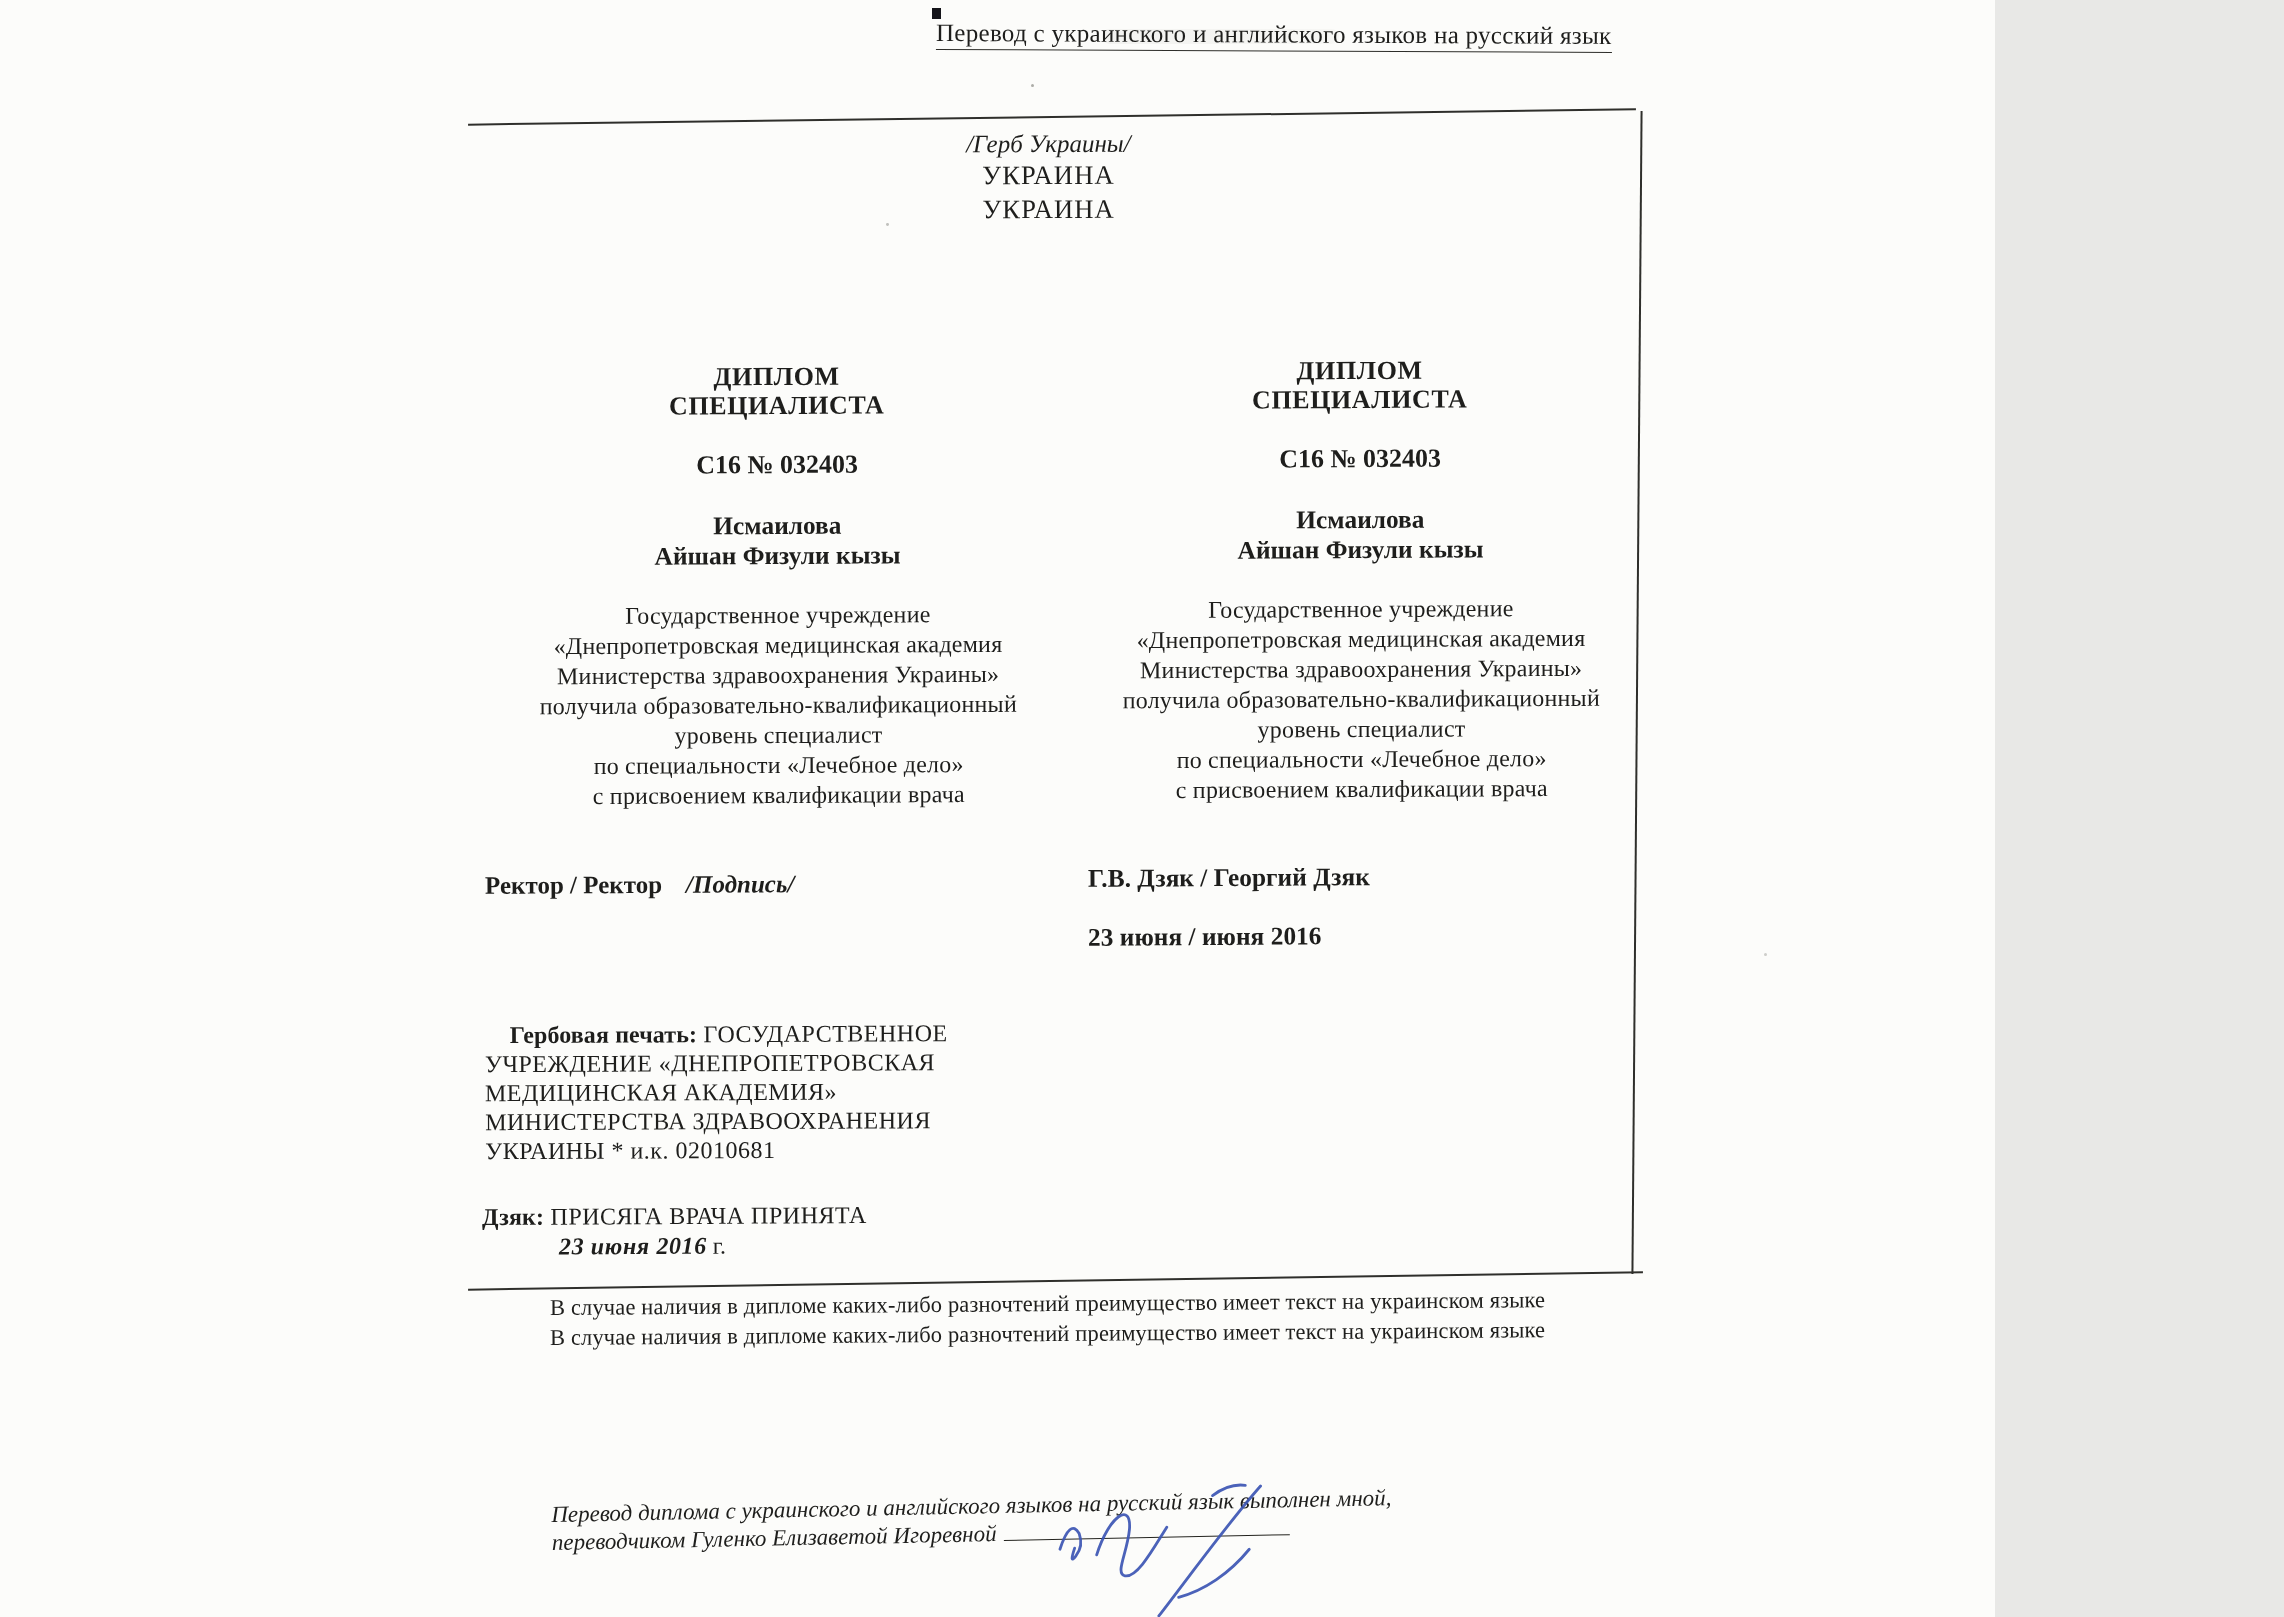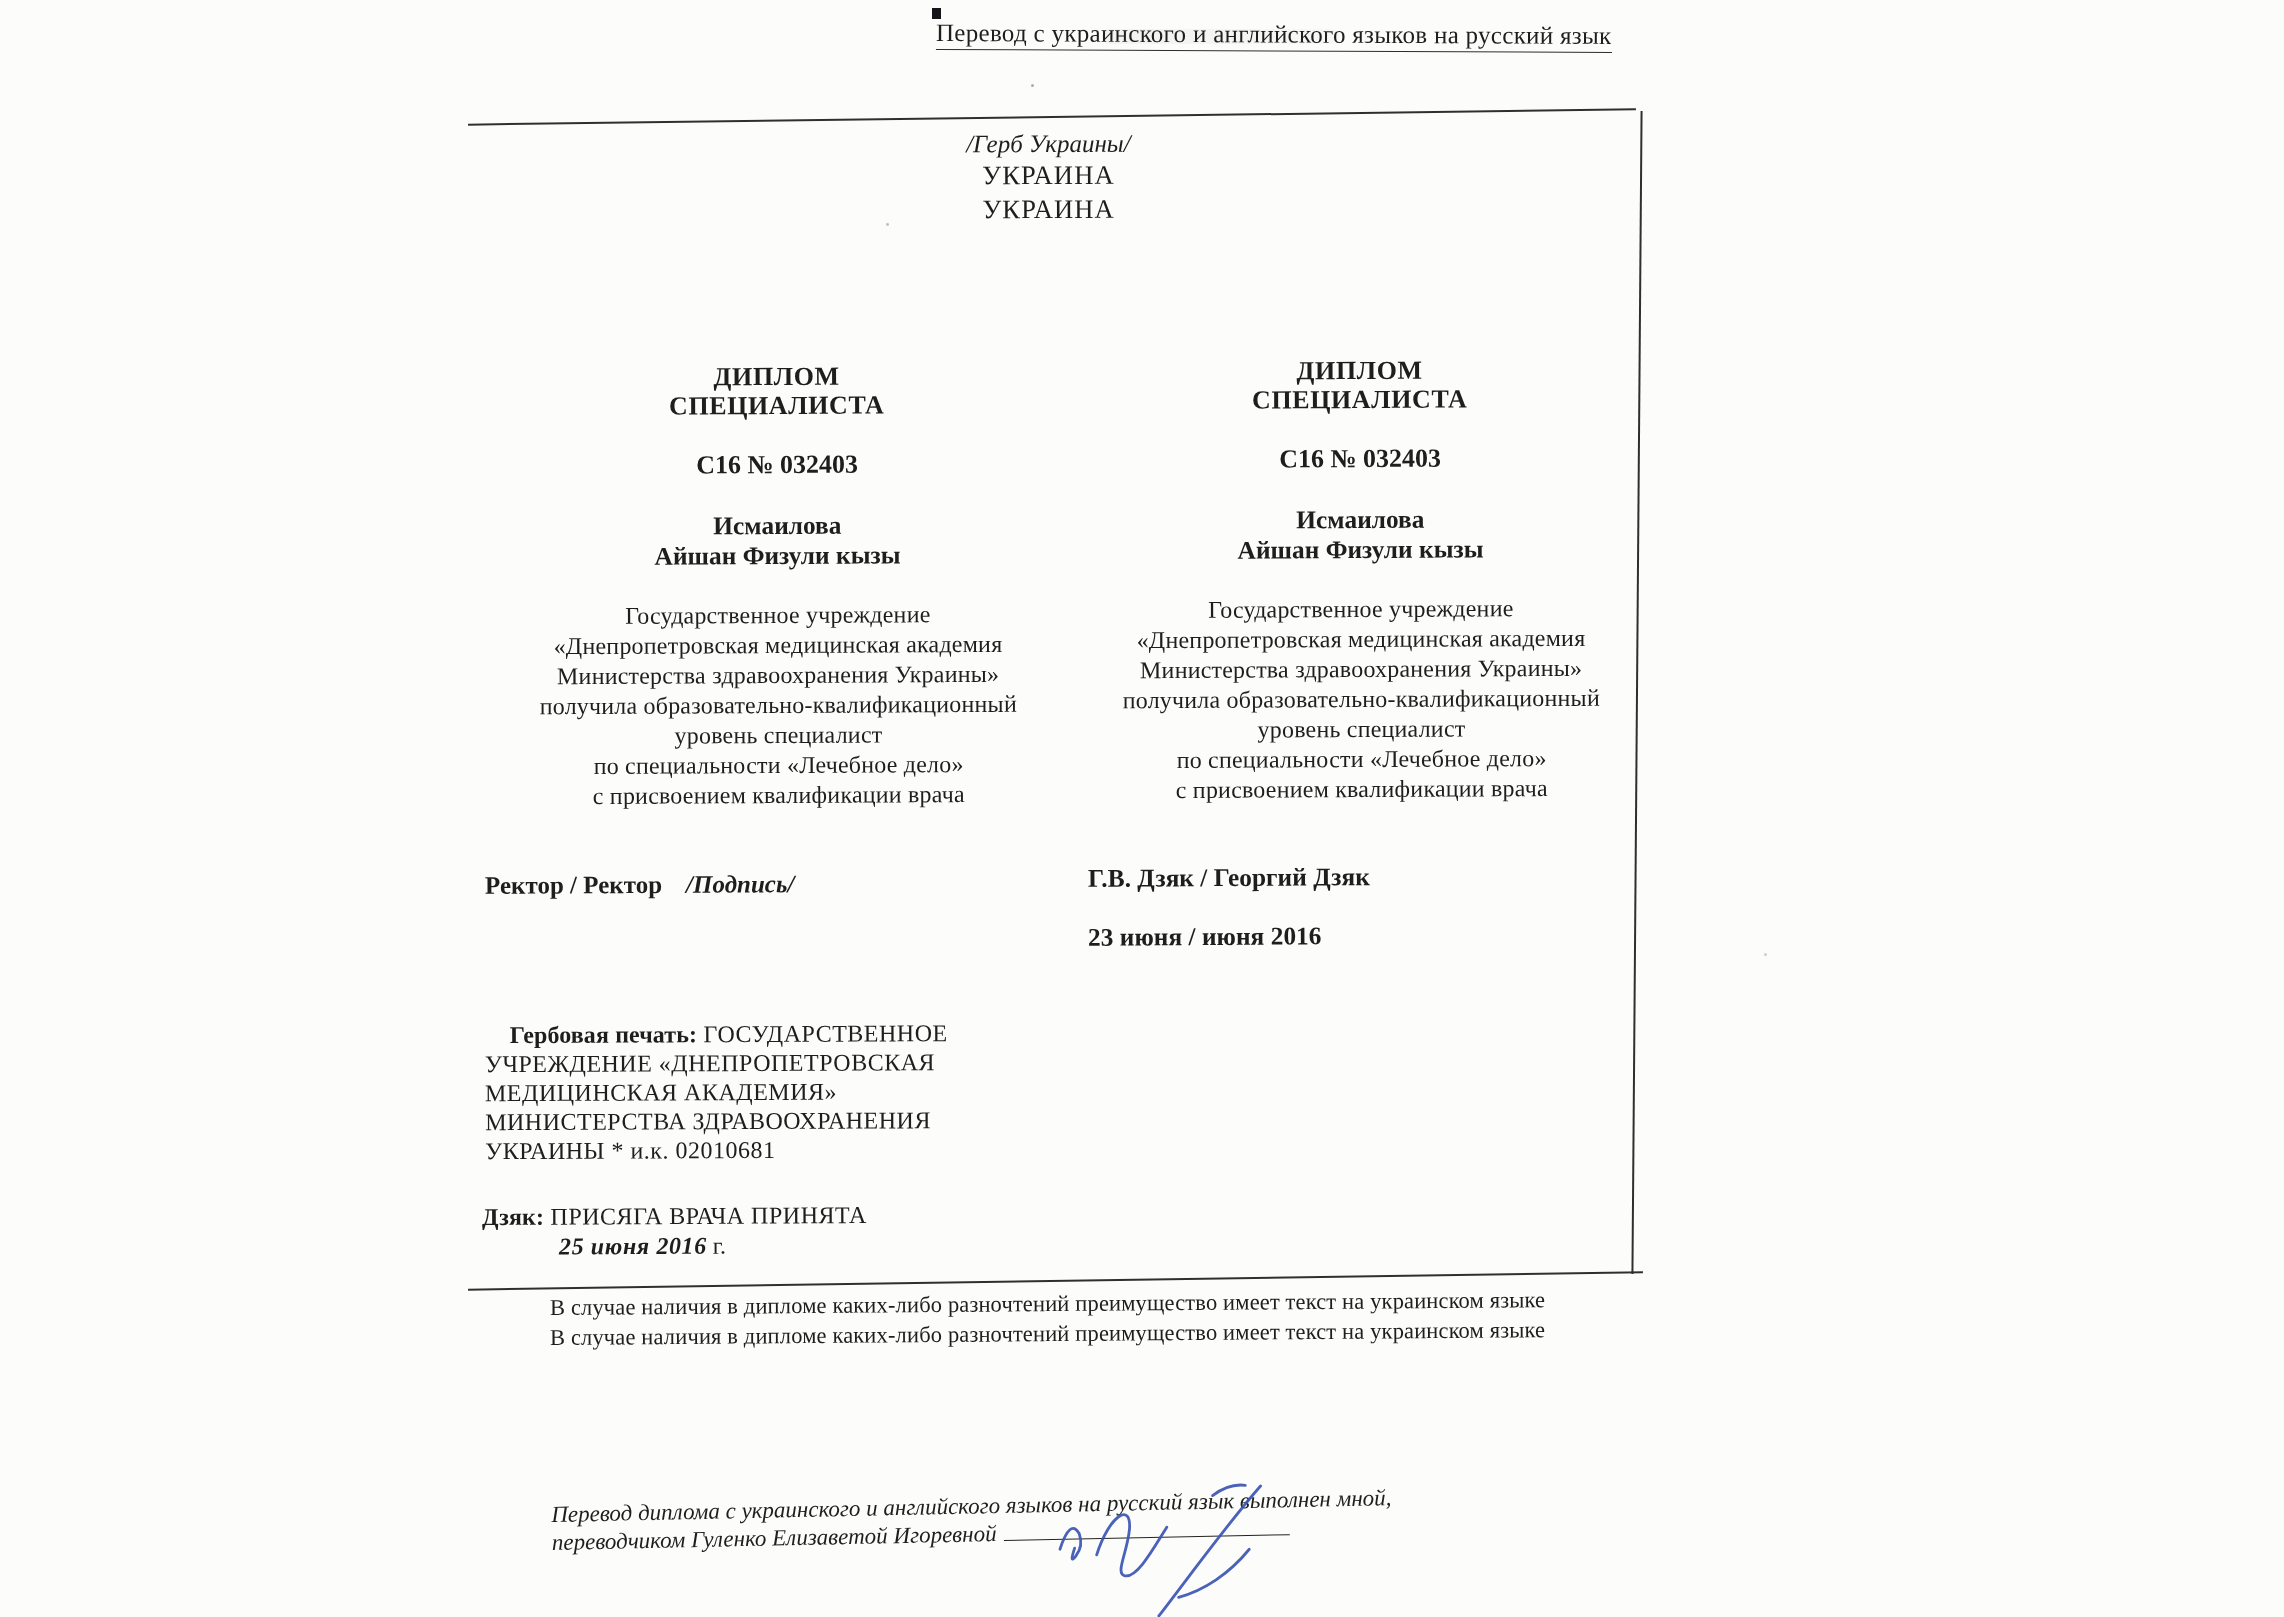--- a/index.html
+++ b/index.html
@@ -1,17 +1,17 @@
 <!DOCTYPE html>
 <html style="font-size:9px"><head>
 <meta charset="utf-8">
 <style>
   html,body{margin:0;padding:0;background:#e8e8e6;}
   .page{
-    position:relative;width:2284px;height:1617px;overflow:hidden;
+    position:relative;width:1995px;height:1617px;overflow:hidden;
     background:#fcfcfa;
     font-family:"Liberation Serif", serif;
     color:#1e1e1c;
   }
   .abs{position:absolute;}
   .nowrap{white-space:nowrap;}
   
   .trans-header{
     left:936px;top:19px;font-size:25px;letter-spacing:0.3px;
     padding-bottom:2.3px;border-bottom:1.7px solid #2e2e2a;
@@ -140,21 +140,21 @@
     <div>УЧРЕЖДЕНИЕ «ДНЕПРОПЕТРОВСКАЯ</div>
     <div>МЕДИЦИНСКАЯ АКАДЕМИЯ»</div>
     <div>МИНИСТЕРСТВА ЗДРАВООХРАНЕНИЯ</div>
     <div>УКРАИНЫ * и.к. 02010681</div>
   </div>
 
   <div class="abs stamp-line nowrap">
     <span class="stamp-label">Дзяк:</span><span> ПРИСЯГА ВРАЧА ПРИНЯТА</span>
   </div>
   <div class="abs stamp-date nowrap">
-    <span class="d">25 июня 2016</span><span> г.</span>
+    <span class="d">23 июня 2016</span><span> г.</span>
   </div>
 
   <div class="abs note note1 nowrap">В случае наличия в дипломе каких-либо разночтений преимущество имеет текст на украинском языке</div>
   <div class="abs note note2 nowrap">В случае наличия в дипломе каких-либо разночтений преимущество имеет текст на украинском языке</div>
 
   <div class="abs translator-block">
     <div class="nowrap">Перевод диплома с украинского и английского языков на русский язык выполнен мной,</div>
     <div class="nowrap">
       <span>переводчиком Гуленко Елизаветой Игоревной</span><span class="sig-line"></span>
     </div>

